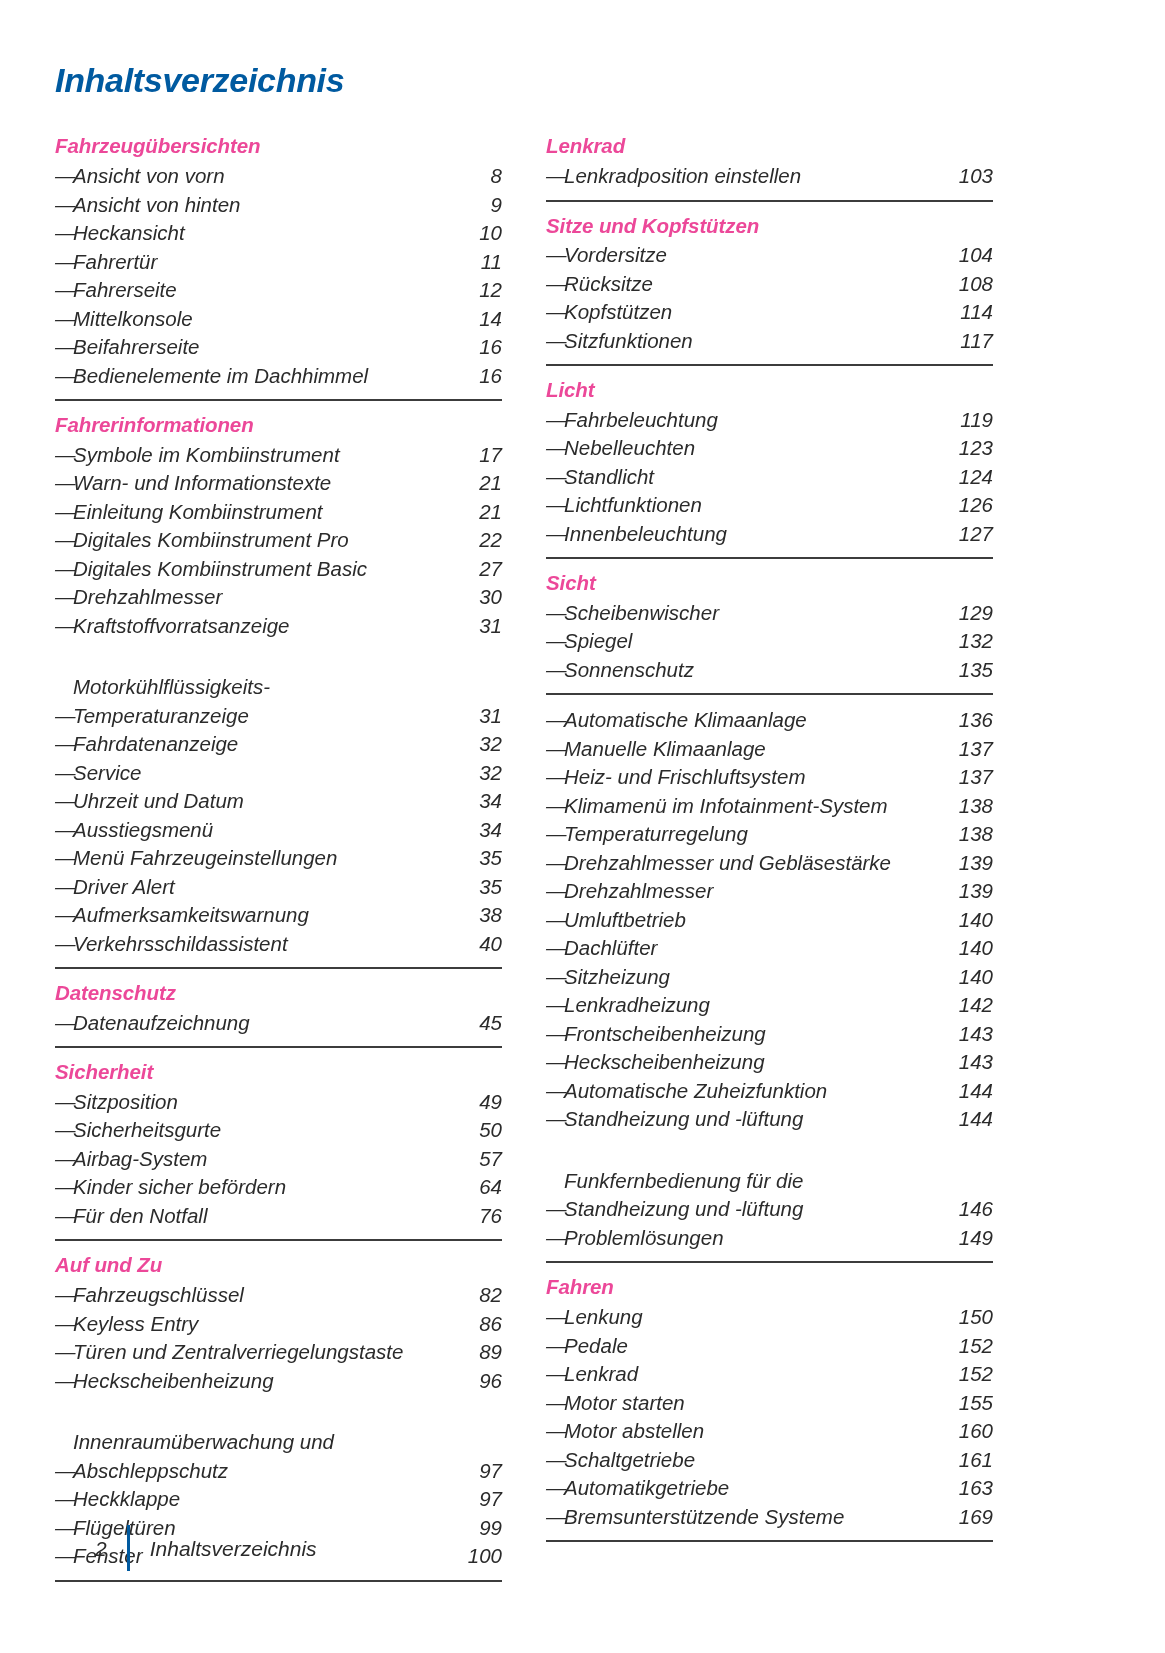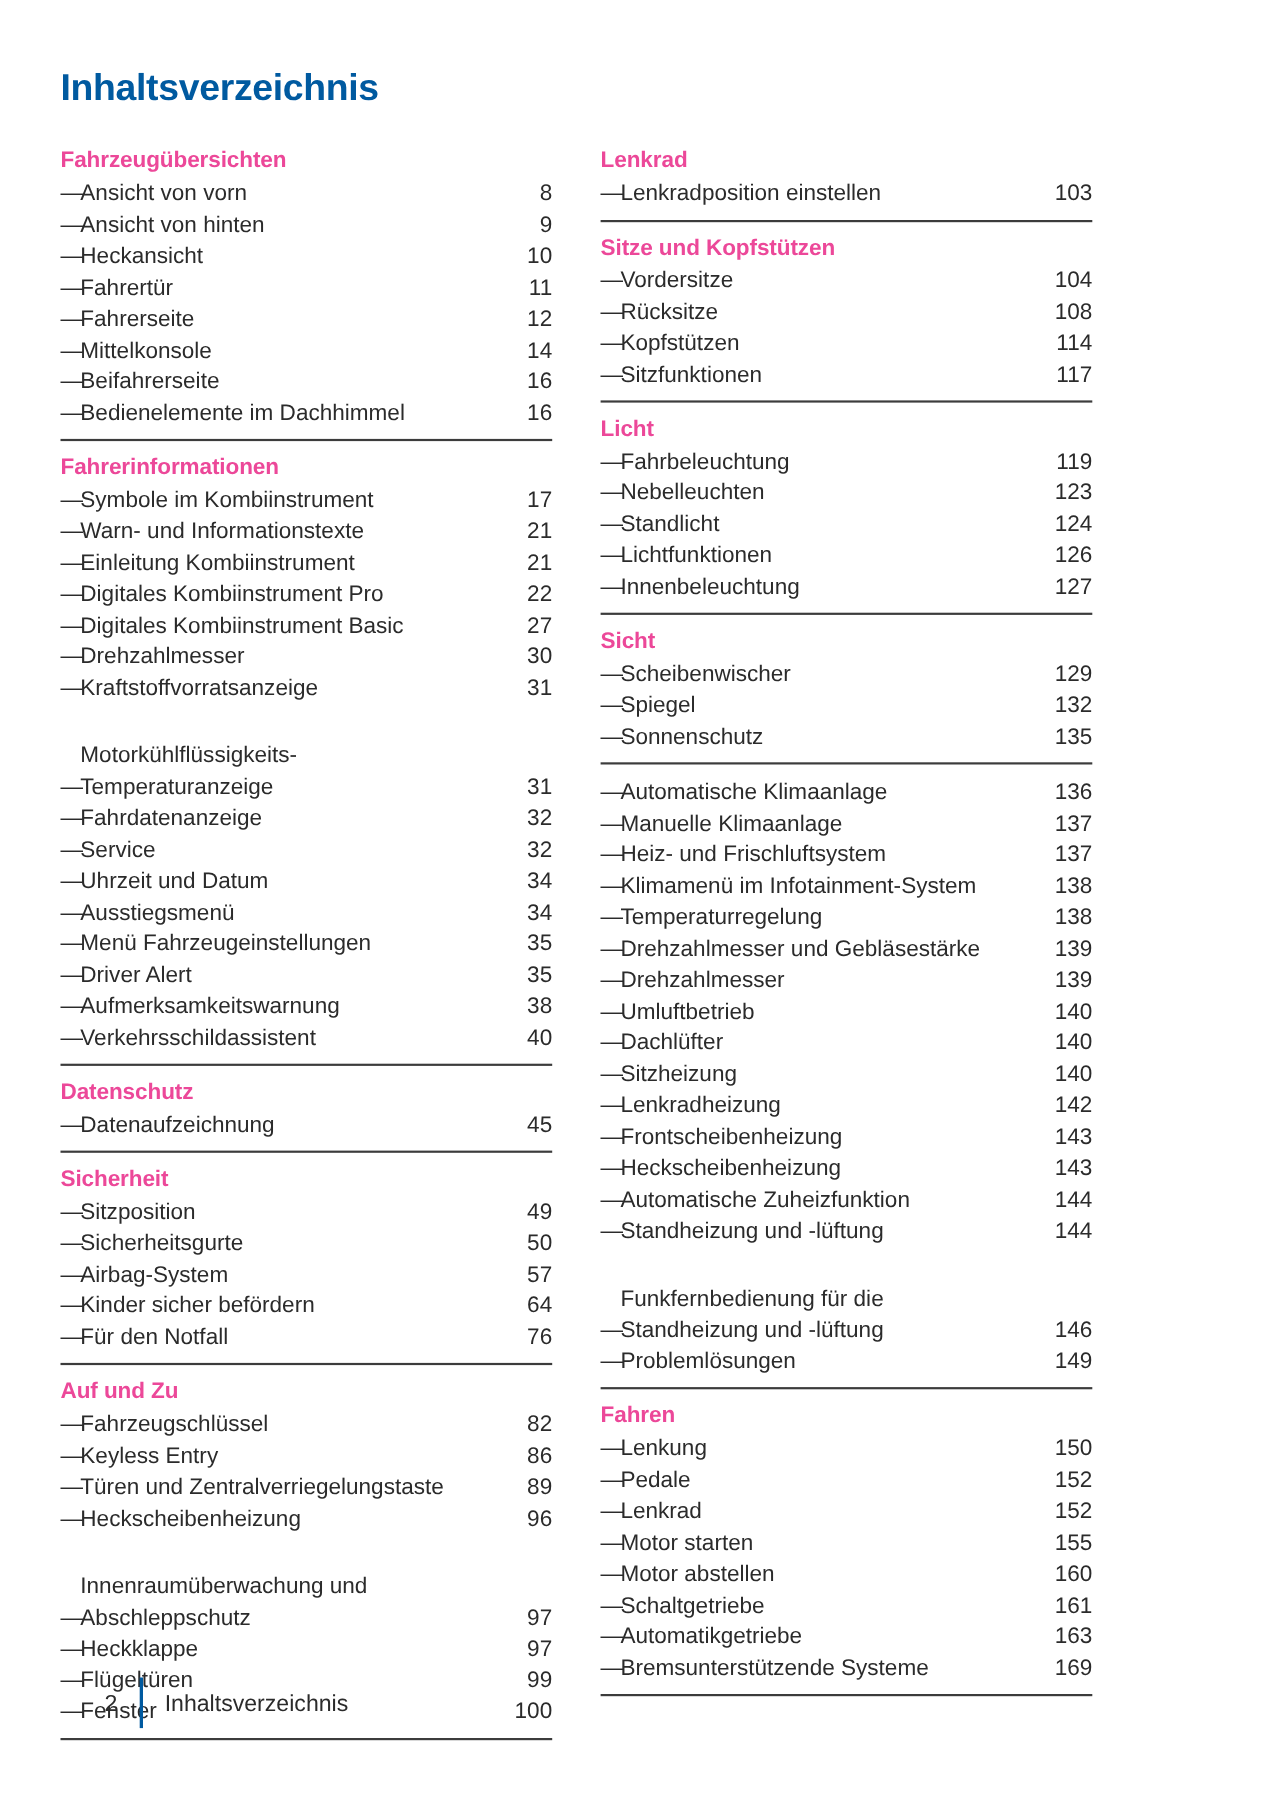--- a/index.html
+++ b/index.html
@@ -15,20 +15,21 @@
     position: relative;
     overflow: hidden;
   }
   .page {
     position: absolute;
     left: 0; top: 0;
     width: 1165px;
     height: 1653px;
     box-sizing: border-box;
     padding: 62px 96px 0 55px;
+    font-style: italic;
   }
   .doc-title {
     color: #005aa0;
     font-size: 34px;
     font-weight: bold;
     letter-spacing: -0.3px;
     margin: 0 0 34px 0;
     line-height: 1.1;
   }
   .columns {

